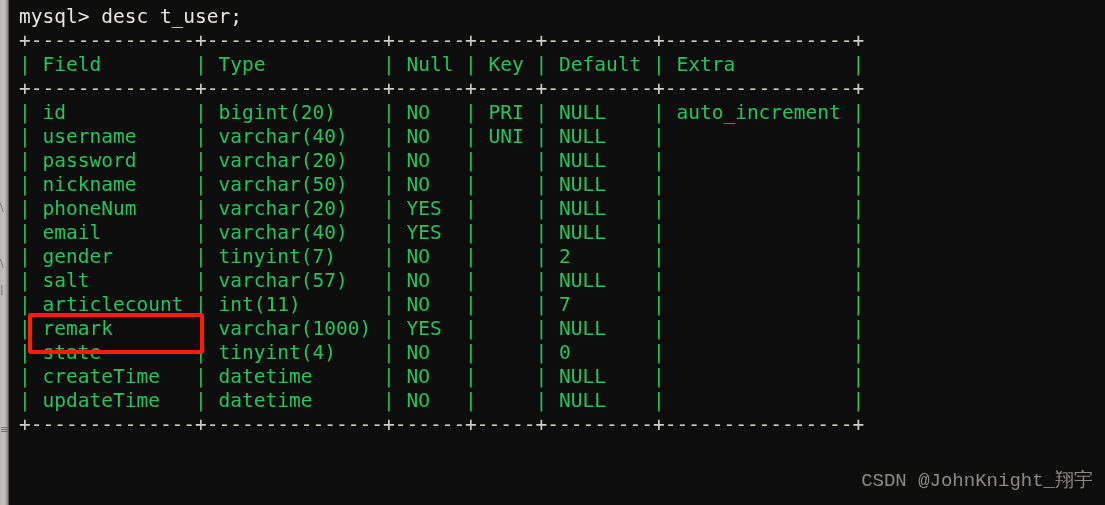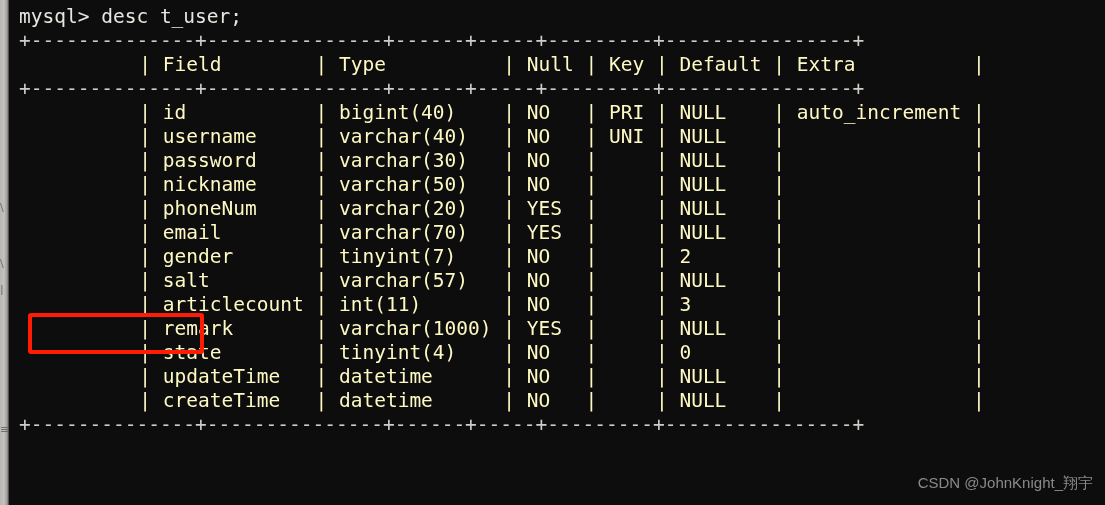--- a/index.html
+++ b/index.html
@@ -61,41 +61,41 @@
     font-size: 19.5px;
     letter-spacing: 0px;
     color: #d4d2cd;
     white-space: pre;
   }
 
   .prompt-line { color: #e8e6e1; }
 
   .rule-line { color: #cfcdc8; }
 
-  .data-line { color: #fef9c3; text-align: center; }
+  .data-line { color: #22c55e; }
 
   
   #articlecount-highlight {
     position: absolute;
     left: 28px;
     top: 313px;
     width: 176px;
     height: 41px;
     border: 4px solid #fe1c05;
     border-radius: 3px;
     z-index: 20;
     pointer-events: none;
   }
 
   #csdn-watermark {
     position: absolute;
     right: 12px;
     bottom: 12px;
-    font-family: Liberation Sans, sans-serif;
-    font-size: 15px;
+    font-family: Liberation Mono, monospace;
+    font-size: 19px;
     color: #8c8a87;
     white-space: nowrap;
     z-index: 15;
     margin-top: 24px;
   }
 </style>
 </head>
 <body>
 
 <div id="terminal-window">
@@ -111,33 +111,33 @@
 
     <div class="term-line prompt-line">mysql&gt; desc t_user;</div>
 
     <div class="term-line rule-line">+--------------+---------------+------+-----+---------+----------------+</div>
 
     <div class="term-line data-line">| Field        | Type          | Null | Key | Default | Extra          |</div>
 
     <div class="term-line rule-line">+--------------+---------------+------+-----+---------+----------------+</div>
 
     <div id="table-rows">
-        <div class="term-line data-line">| id           | bigint(40)    | NO   | PRI | NULL    | auto_increment |</div>
+        <div class="term-line data-line">| id           | bigint(20)    | NO   | PRI | NULL    | auto_increment |</div>
         <div class="term-line data-line">| username     | varchar(40)   | NO   | UNI | NULL    |                |</div>
-        <div class="term-line data-line">| password     | varchar(30)   | NO   |     | NULL    |                |</div>
+        <div class="term-line data-line">| password     | varchar(20)   | NO   |     | NULL    |                |</div>
         <div class="term-line data-line">| nickname     | varchar(50)   | NO   |     | NULL    |                |</div>
         <div class="term-line data-line">| phoneNum     | varchar(20)   | YES  |     | NULL    |                |</div>
-        <div class="term-line data-line">| email        | varchar(70)   | YES  |     | NULL    |                |</div>
+        <div class="term-line data-line">| email        | varchar(40)   | YES  |     | NULL    |                |</div>
         <div class="term-line data-line">| gender       | tinyint(7)    | NO   |     | 2       |                |</div>
         <div class="term-line data-line">| salt         | varchar(57)   | NO   |     | NULL    |                |</div>
-        <div class="term-line data-line">| articlecount | int(11)       | NO   |     | 3       |                |</div>
+        <div class="term-line data-line">| articlecount | int(11)       | NO   |     | 7       |                |</div>
         <div class="term-line data-line">| remark       | varchar(1000) | YES  |     | NULL    |                |</div>
         <div class="term-line data-line">| state        | tinyint(4)    | NO   |     | 0       |                |</div>
+        <div class="term-line data-line">| createTime   | datetime      | NO   |     | NULL    |                |</div>
         <div class="term-line data-line">| updateTime   | datetime      | NO   |     | NULL    |                |</div>
-        <div class="term-line data-line">| createTime   | datetime      | NO   |     | NULL    |                |</div>
       </div>
 
     <div class="term-line rule-line">+--------------+---------------+------+-----+---------+----------------+</div>
 
   </div>
 
   <div id="articlecount-highlight"></div>
 
   <div id="csdn-watermark">CSDN @JohnKnight_翔宇</div>
 

